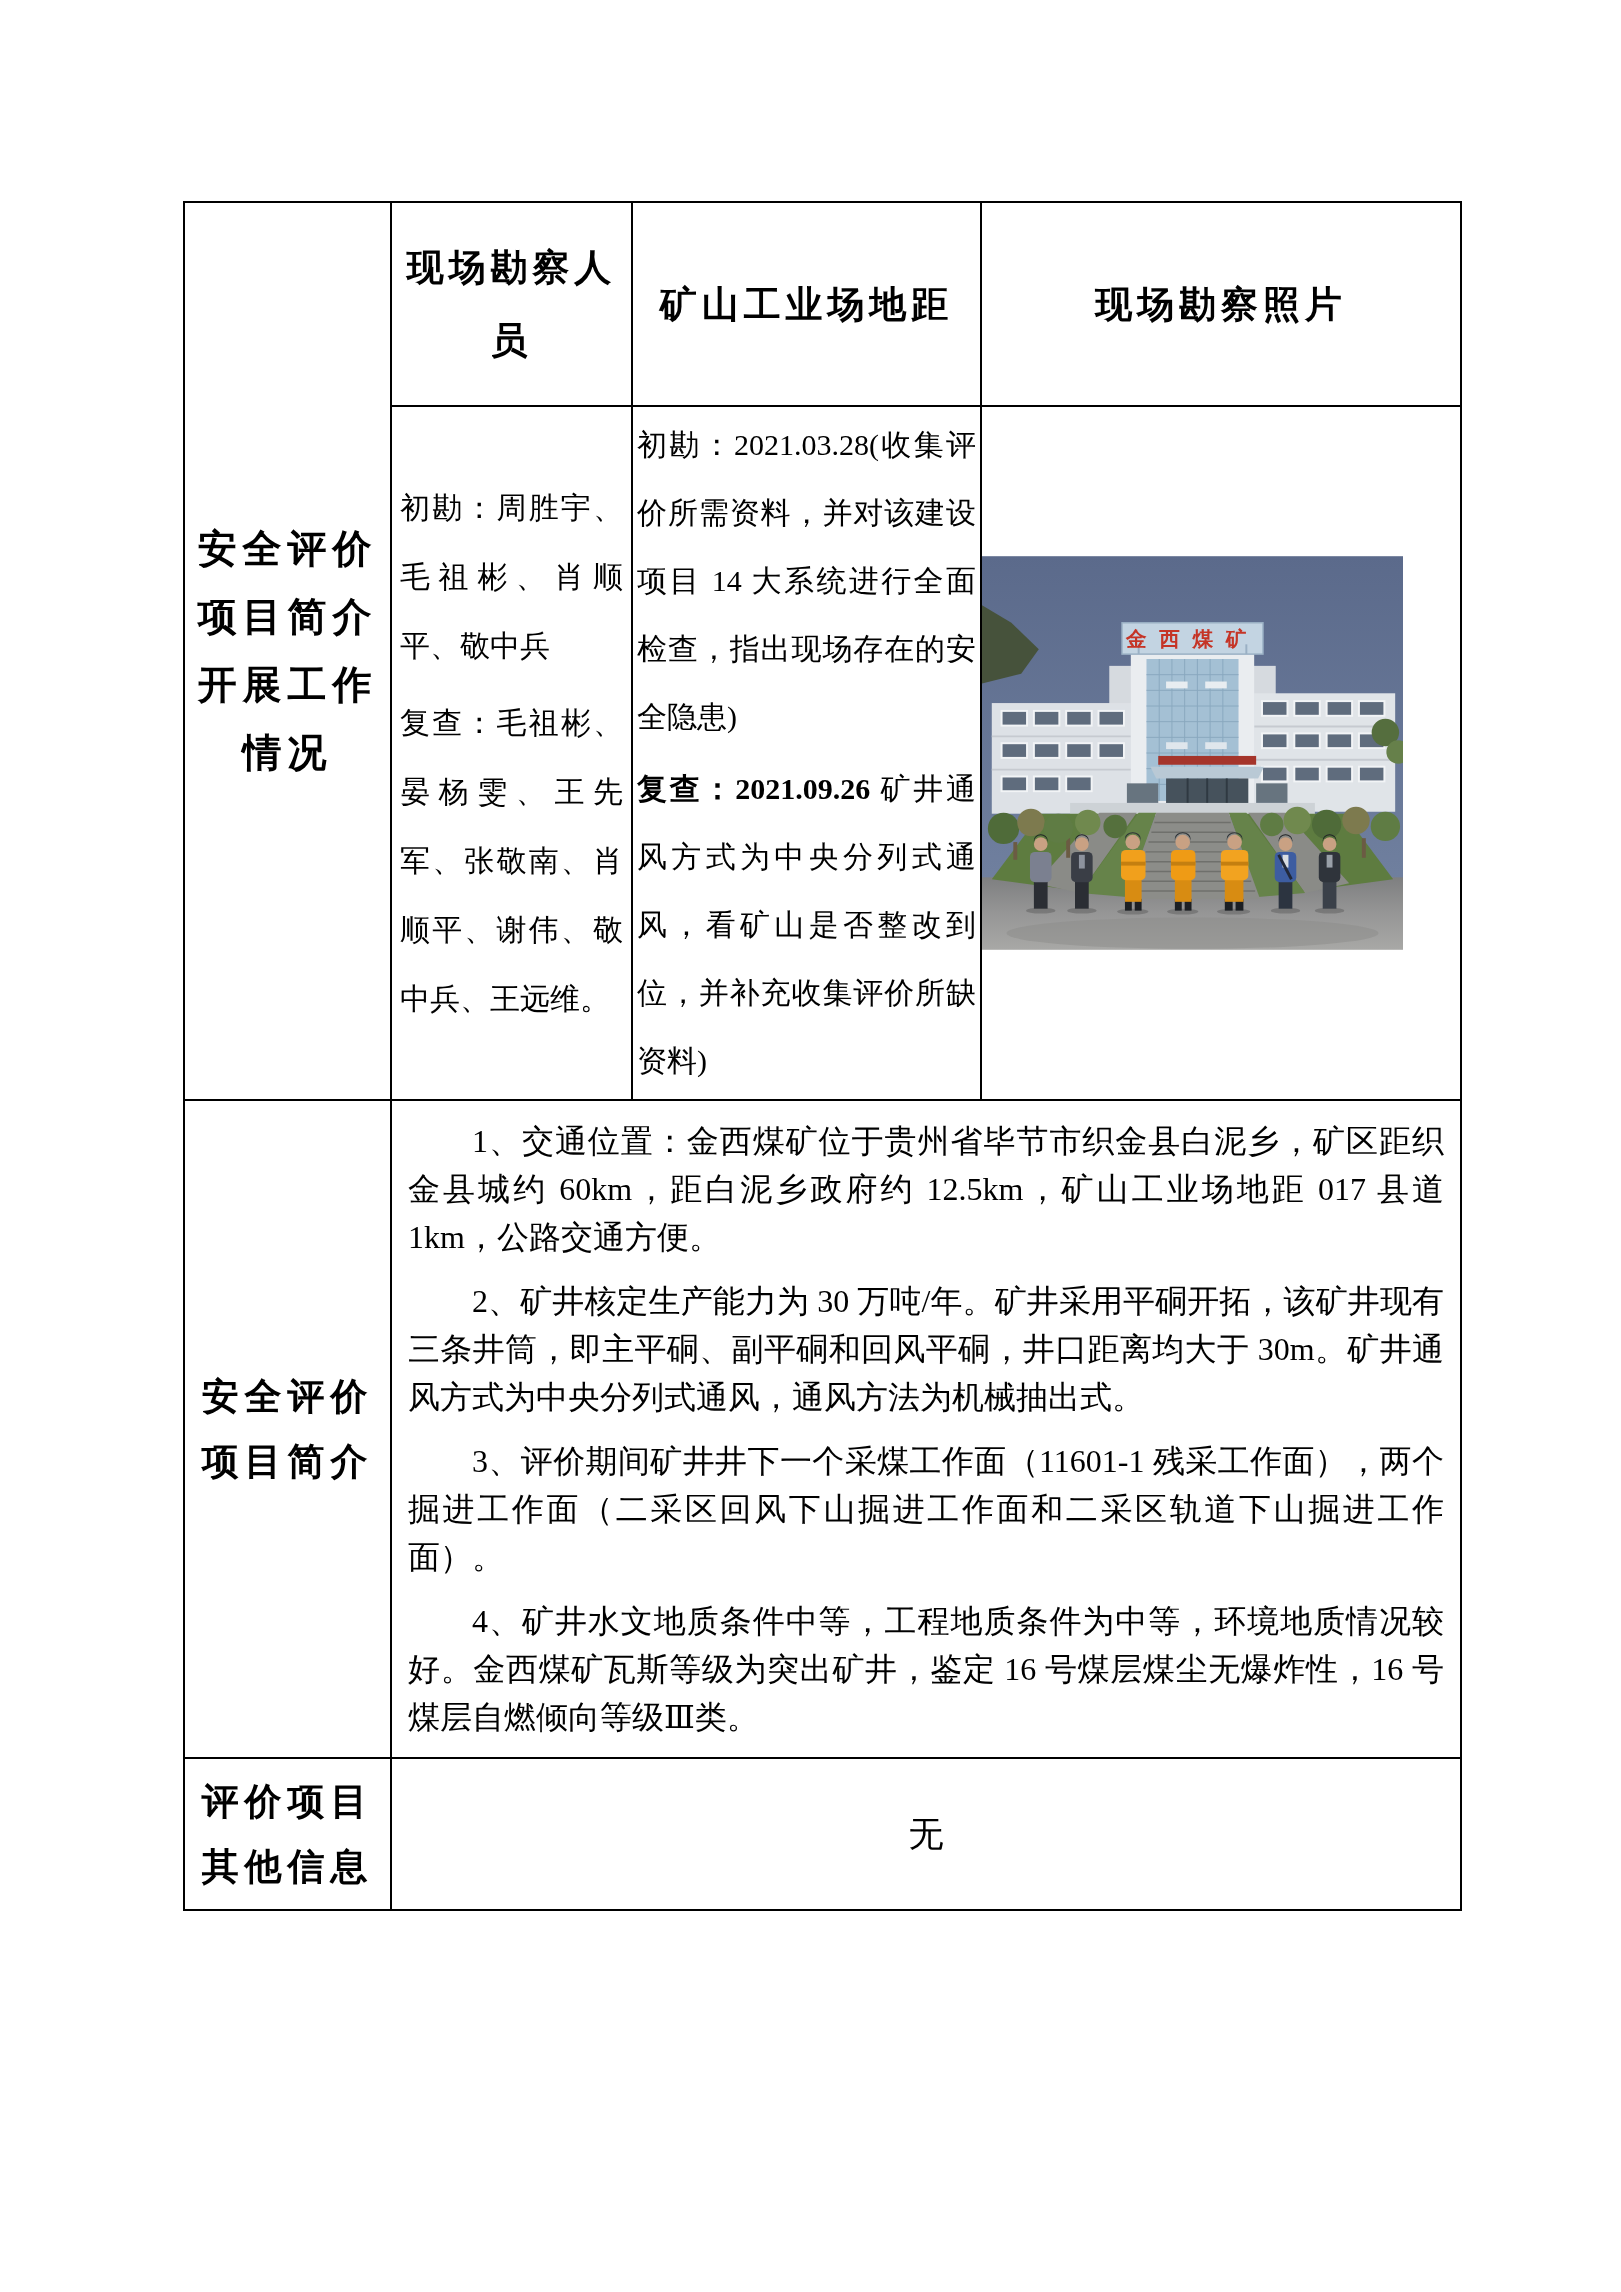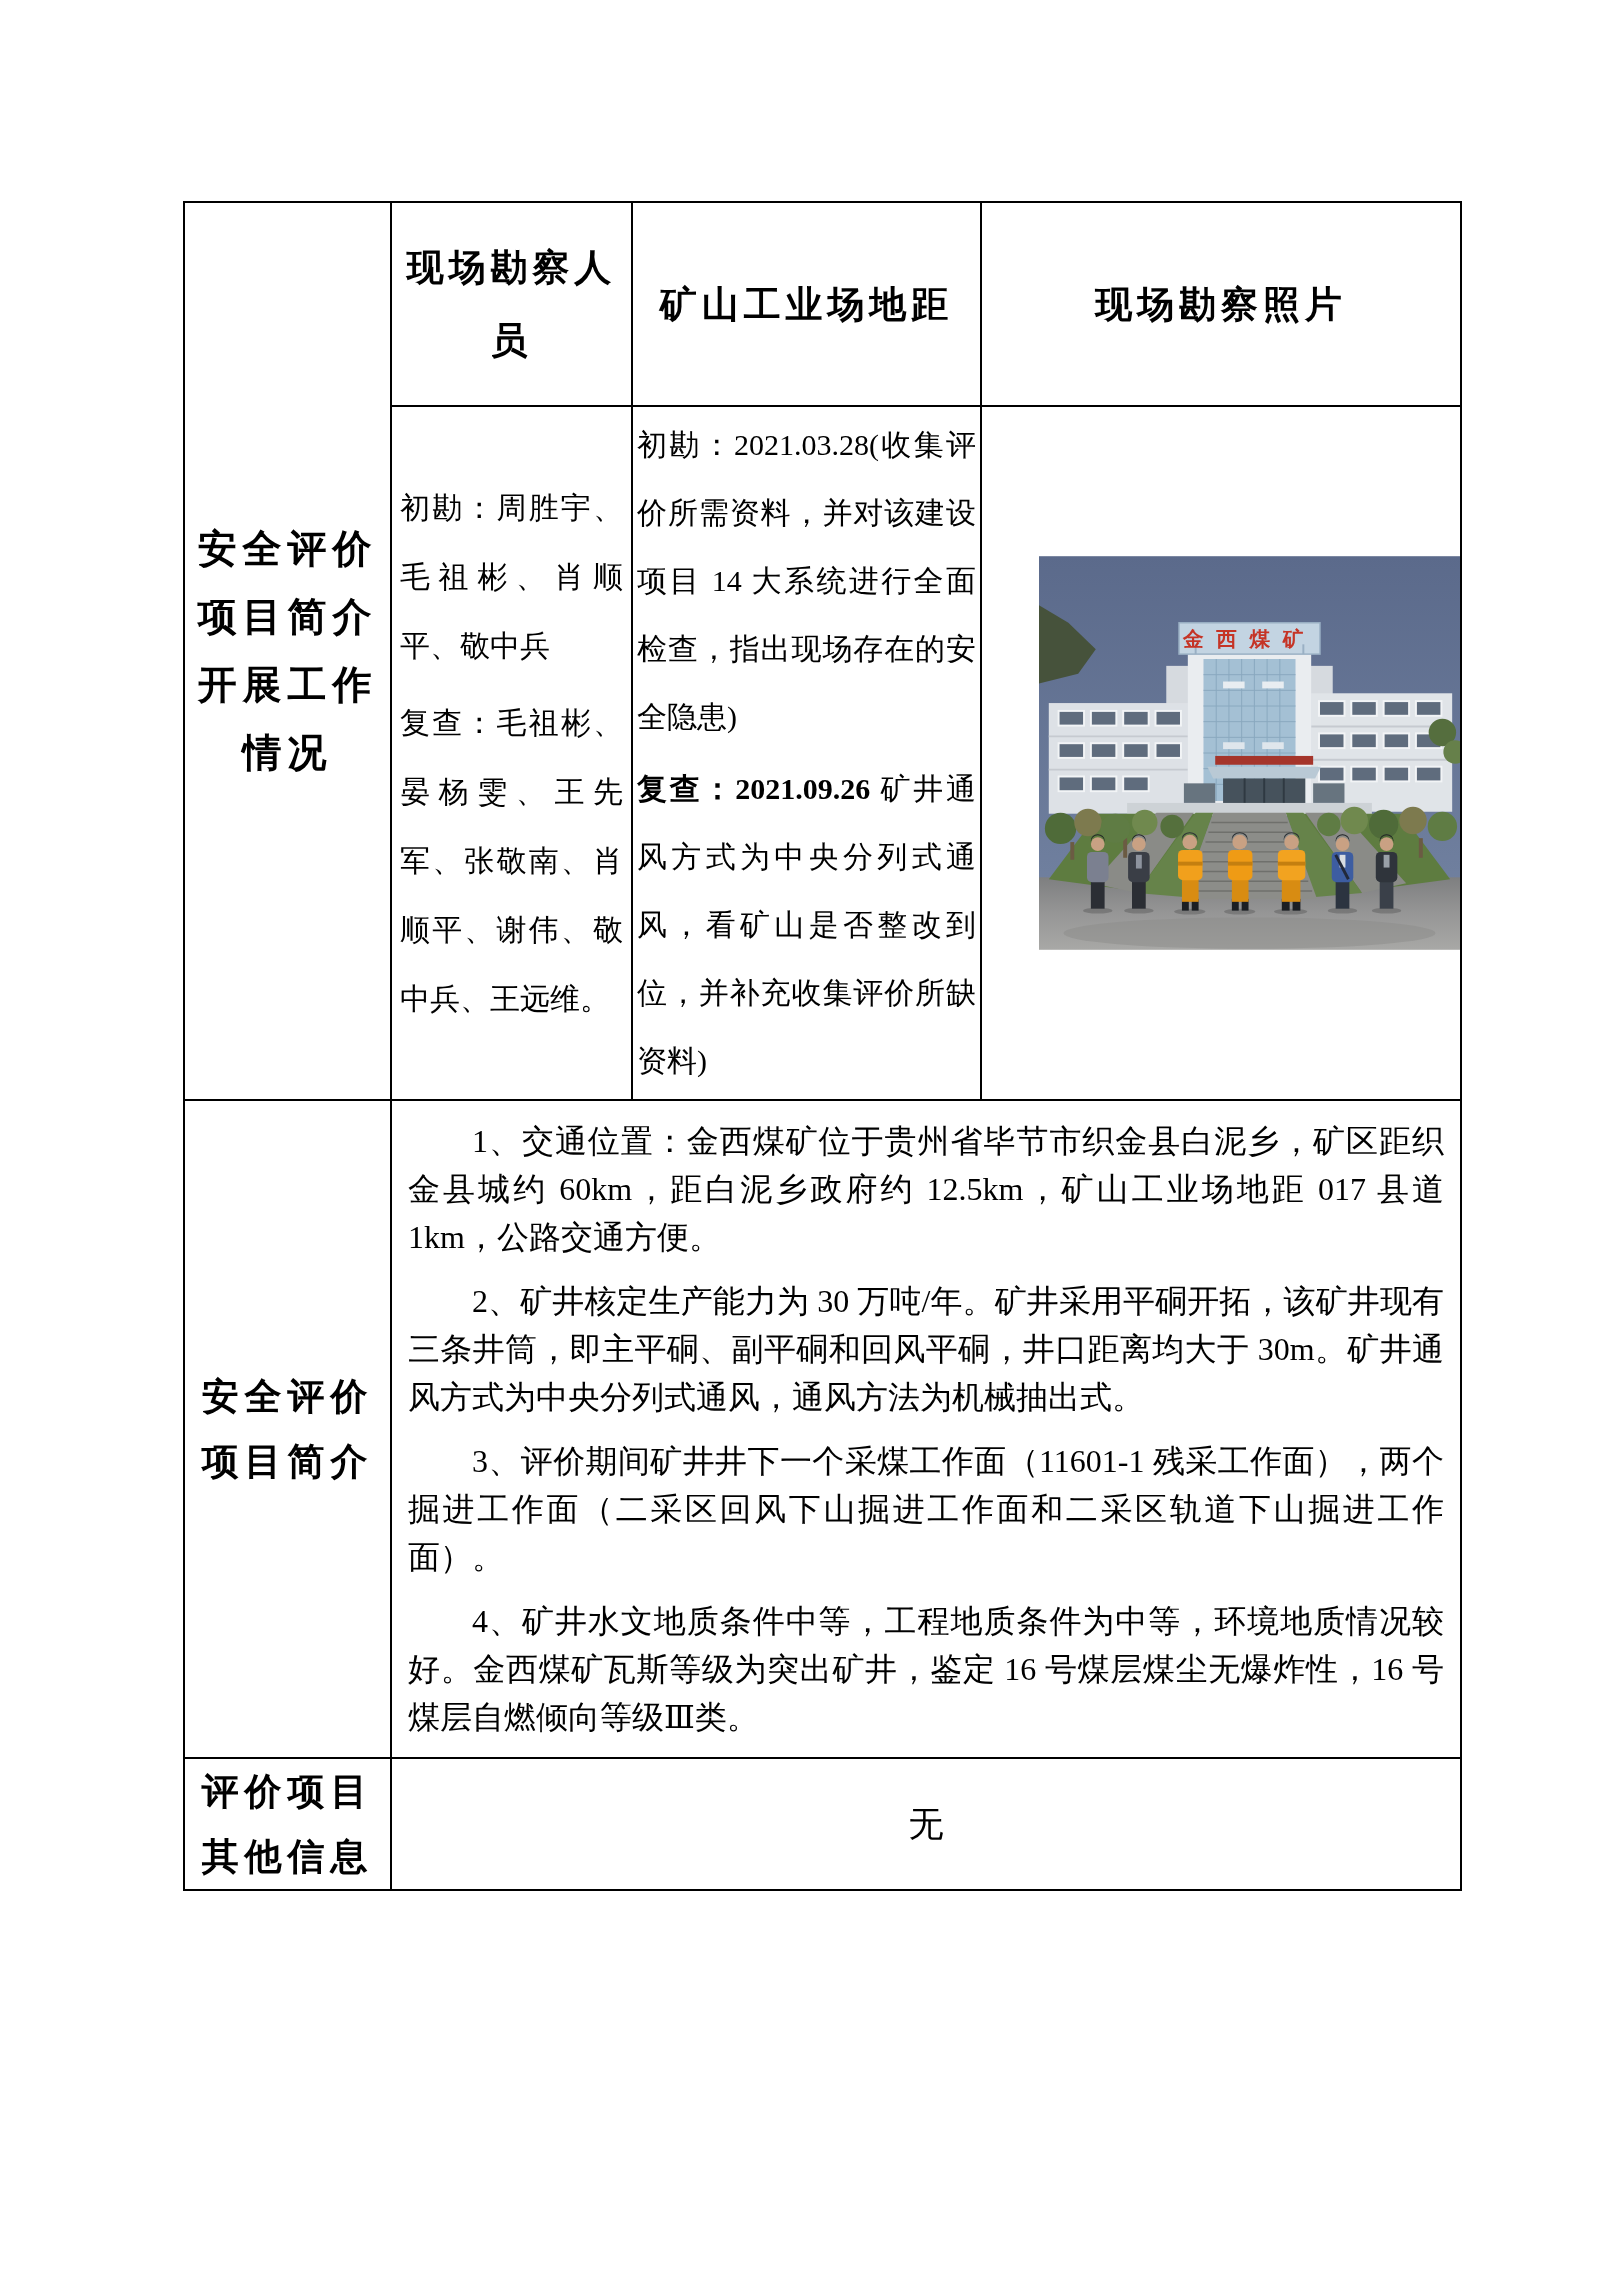--- a/index.html
+++ b/index.html
@@ -54,21 +54,21 @@
     font-size:30px;
     line-height:68px;
     text-align:justify;
     text-justify:inter-character;
     vertical-align:top;
     padding:13.7px 9.8px 0 13.7px;
   }
   .timecell p{margin:4px;}
   .timecell .b{font-weight:700;}
   
-  .photocell{text-align:right;vertical-align:middle;}
+  .photocell{text-align:left;vertical-align:middle;}
   .photo{
     display:inline-block;
     width:421px;height:394px;
     vertical-align:middle;
   }
   .photo svg{display:block;width:421px;height:394px;}
   
   .intro{
     font-size:32px;
     line-height:48px;
@@ -338,21 +338,21 @@
         <div class="line">项目简介</div>
       </td>
       <td colspan="3" class="intro">
         <p>1、交通位置：金西煤矿位于贵州省毕节市织金县白泥乡，矿区距织金县城约 60km，距白泥乡政府约 12.5km，矿山工业场地距 017 县道 1km，公路交通方便。</p>
         <p>2、矿井核定生产能力为 30 万吨/年。矿井采用平硐开拓，该矿井现有三条井筒，即主平硐、副平硐和回风平硐，井口距离均大于 30m。矿井通风方式为中央分列式通风，通风方法为机械抽出式。</p>
         <p>3、评价期间矿井井下一个采煤工作面（11601-1 残采工作面），两个掘进工作面（二采区回风下山掘进工作面和二采区轨道下山掘进工作面）。</p>
         <p>4、矿井水文地质条件中等，工程地质条件为中等，环境地质情况较好。金西煤矿瓦斯等级为突出矿井，鉴定 16 号煤层煤尘无爆炸性，16 号煤层自燃倾向等级Ⅲ类。</p>
       </td>
     </tr>
 
-    <tr style="height:132px">
+    <tr style="height:152px">
       <td class="label-cell label-small">
         <div class="line">评价项目</div>
         <div class="line">其他信息</div>
       </td>
       <td colspan="3" class="nonecell">无</td>
     </tr>
   </tbody>
     </table>
 </div>
 

